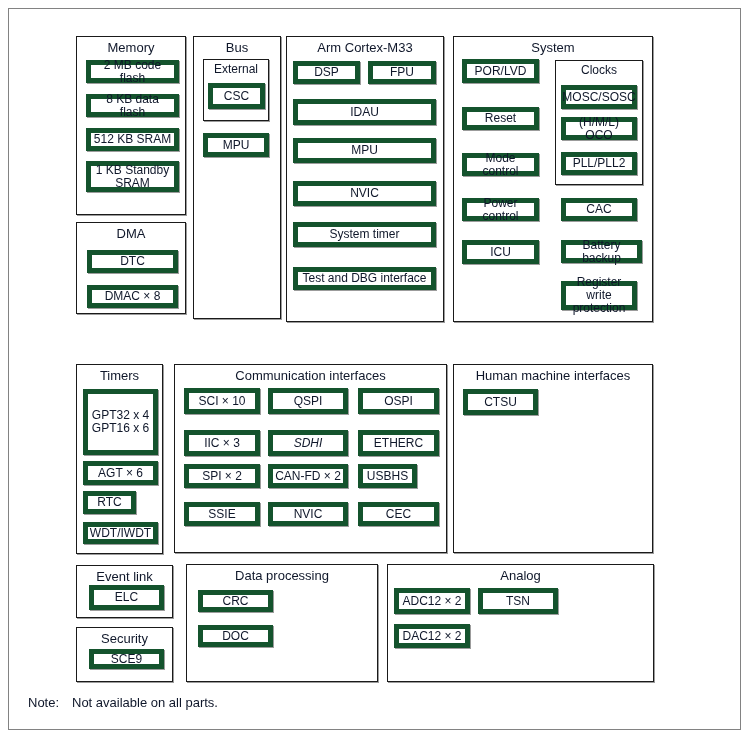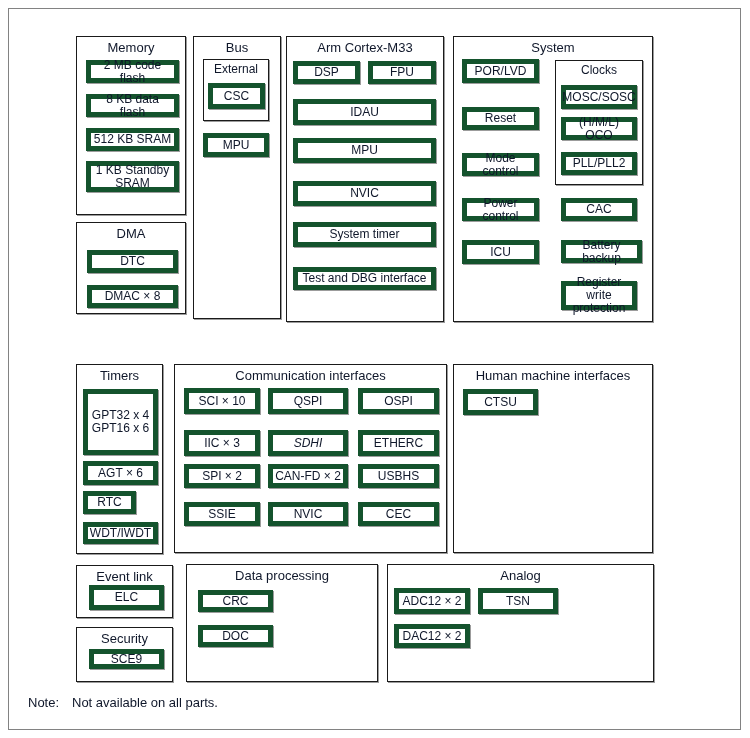--- a/index.html
+++ b/index.html
@@ -139,21 +139,21 @@
   <div class="group" style="left:174px;top:364px;width:273px;height:189px;">
     <div class="gtitle">Communication interfaces</div>
     <div class="box" style="left:9px;top:23px;width:76px;height:26px;">SCI × 10</div>
     <div class="box" style="left:93px;top:23px;width:80px;height:26px;">QSPI</div>
     <div class="box" style="left:183px;top:23px;width:81px;height:26px;">OSPI</div>
     <div class="box" style="left:9px;top:65px;width:76px;height:26px;">IIC × 3</div>
     <div class="box" style="left:93px;top:65px;width:80px;height:26px;font-style:italic;">SDHI</div>
     <div class="box" style="left:183px;top:65px;width:81px;height:26px;">ETHERC</div>
     <div class="box" style="left:9px;top:99px;width:76px;height:24px;">SPI × 2</div>
     <div class="box" style="left:93px;top:99px;width:80px;height:24px;">CAN-FD × 2</div>
-    <div class="box" style="left:183px;top:99px;width:81px;height:24px;">USBHS</div>
+    <div class="box" style="left:183px;top:99px;width:59px;height:24px;">USBHS</div>
     <div class="box" style="left:9px;top:137px;width:76px;height:24px;">SSIE</div>
     <div class="box" style="left:93px;top:137px;width:80px;height:24px;">NVIC</div>
     <div class="box" style="left:183px;top:137px;width:81px;height:24px;">CEC</div>
   </div>
 
   <div class="group" style="left:453px;top:364px;width:200px;height:189px;">
     <div class="gtitle">Human machine interfaces</div>
     <div class="box" style="left:9px;top:24px;width:75px;height:26px;">CTSU</div>
   </div>
 

